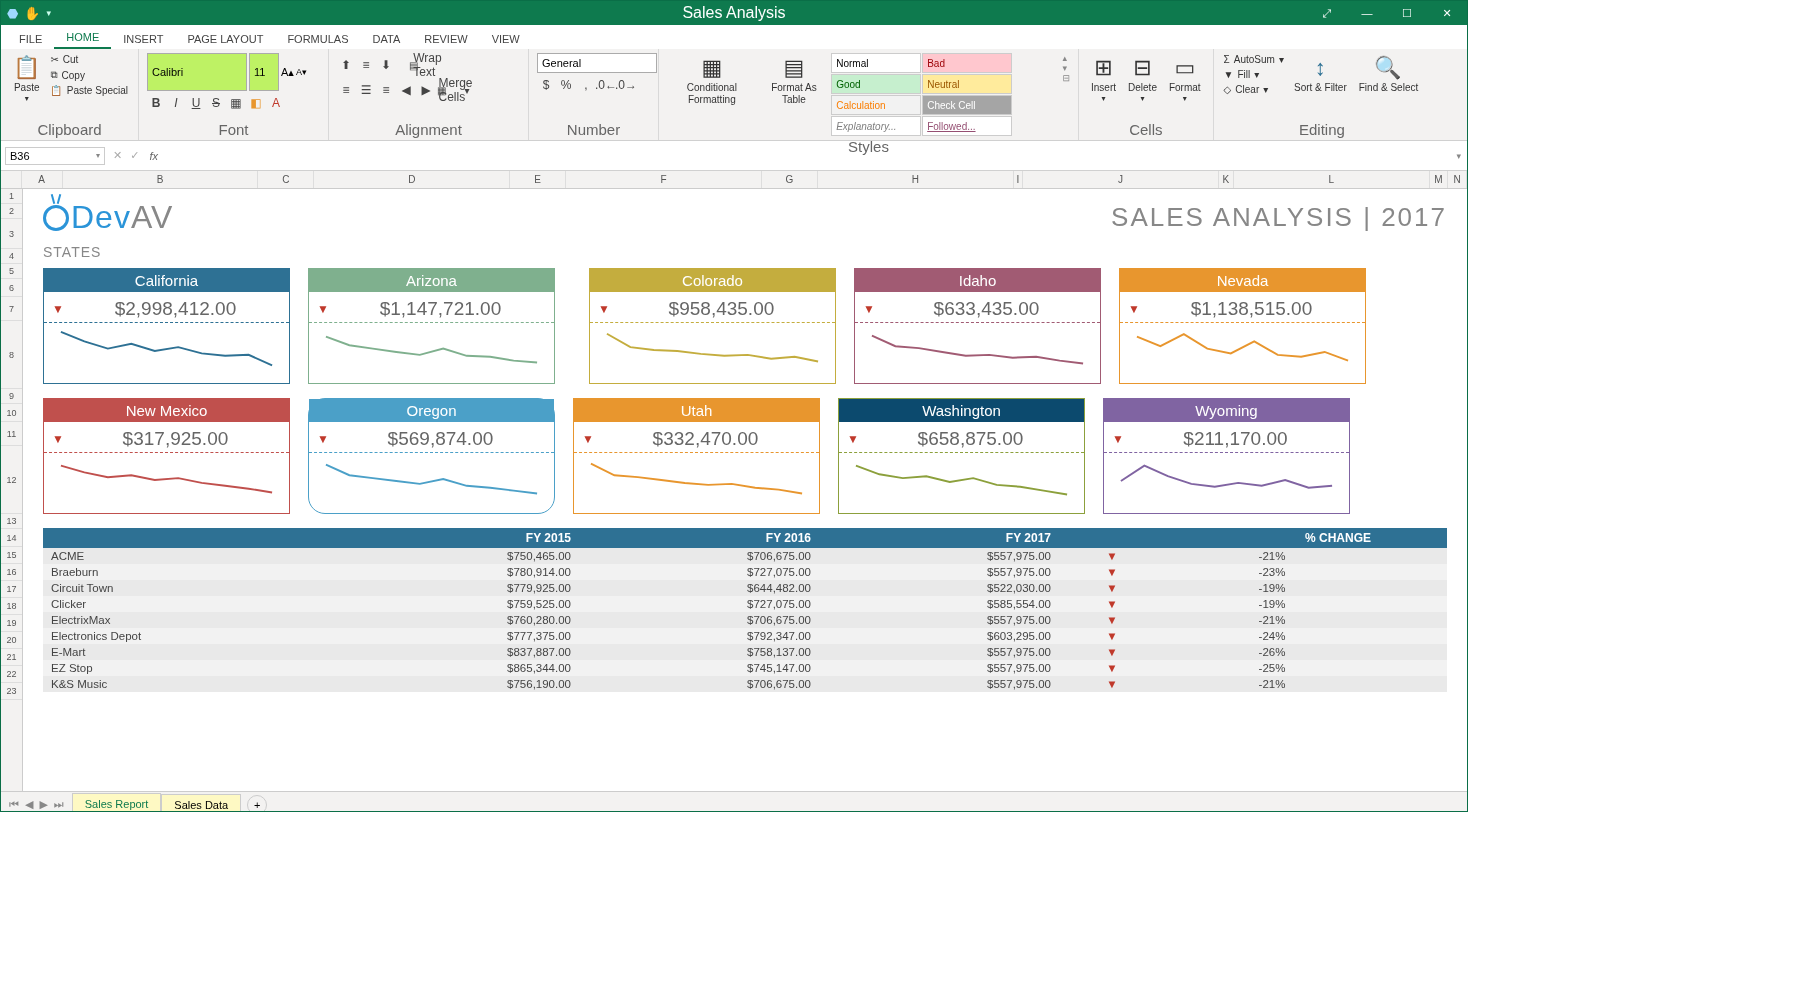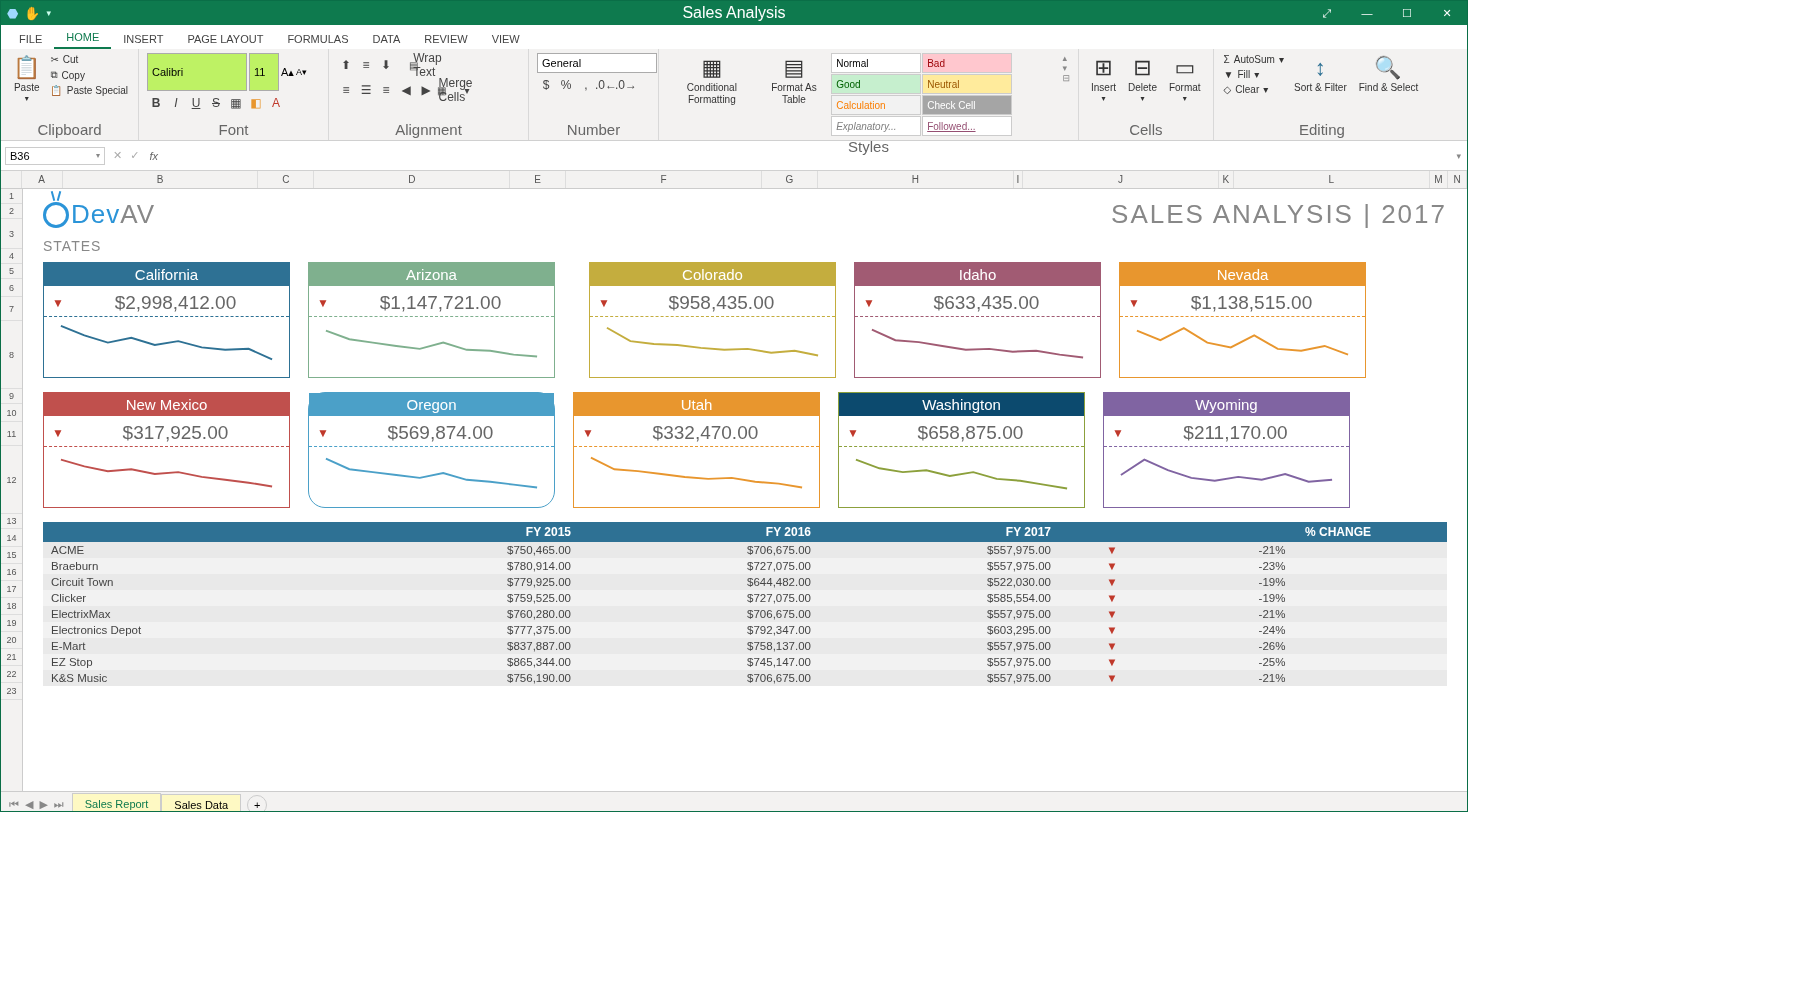--- a/index.html
+++ b/index.html
@@ -36,21 +36,21 @@
 .colhdr div { border-right:1px solid #ddd; display:flex; align-items:center; justify-content:center; }
 .rowhdr { width:22px; background:#f3f2f1; border-right:1px solid #ccc; font-size:9px; color:#555; flex-shrink:0; }
 .rowhdr div { border-bottom:1px solid #ddd; display:flex; align-items:center; justify-content:center; }
 .sheet { display:flex; height:602px; background:#fff; }
 .content { flex:1; position:relative; overflow:hidden; padding:0 20px; }
 .logo-row { display:flex; justify-content:space-between; align-items:center; padding:10px 0 4px 0; }
 .logo { display:flex; align-items:center; gap:2px; }
 .logo .circle { width:26px; height:26px; border:3px solid #2b94d8; border-radius:50%; position:relative; }
 .logo .circle::before { content:""; position:absolute; width:2px; height:10px; background:#2b94d8; top:-14px; left:6px; transform:rotate(-15deg); }
 .logo .circle::after { content:""; position:absolute; width:2px; height:10px; background:#2b94d8; top:-14px; right:6px; transform:rotate(15deg); }
-.logo-text { font-size:26px; font-weight:400; letter-spacing:1px; }
+.logo-text { font-size:32px; font-weight:400; letter-spacing:1px; }
 .logo-text .d { color:#2b94d8; }
 .logo-text .av { color:#888; }
 .title-right { font-size:26px; color:#888; letter-spacing:2px; font-weight:300; }
 .states-label { color:#888; font-size:14px; letter-spacing:1px; margin:4px 0 8px 0; }
 .cards { display:flex; gap:18px; margin-bottom:14px; }
 .card { width:247px; border:1px solid; background:#fff; }
 .card .hdr { color:#fff; text-align:center; padding:3px 0; font-size:15px; font-weight:300; }
 .card .val-row { display:flex; align-items:center; padding:6px 8px 2px 8px; border-bottom:1px dashed; }
 .card .arrow { color:#c0392b; font-size:12px; margin-right:6px; }
 .card .val { flex:1; text-align:center; font-size:19px; color:#666; font-weight:300; }

